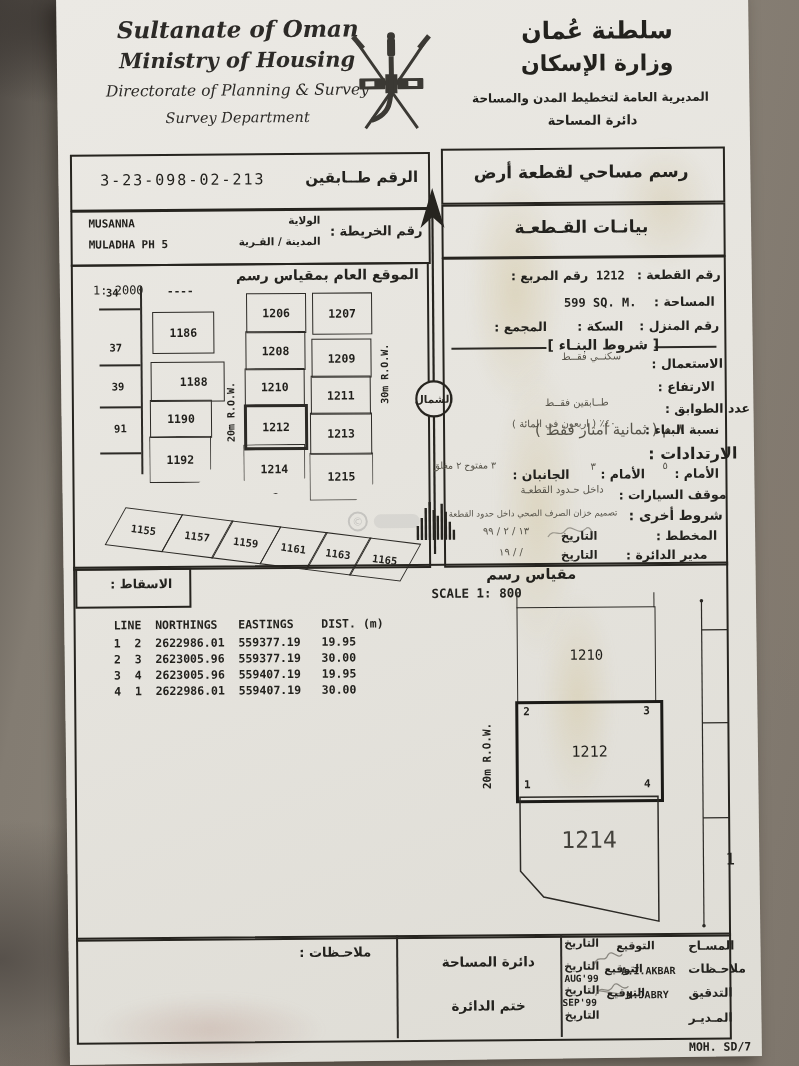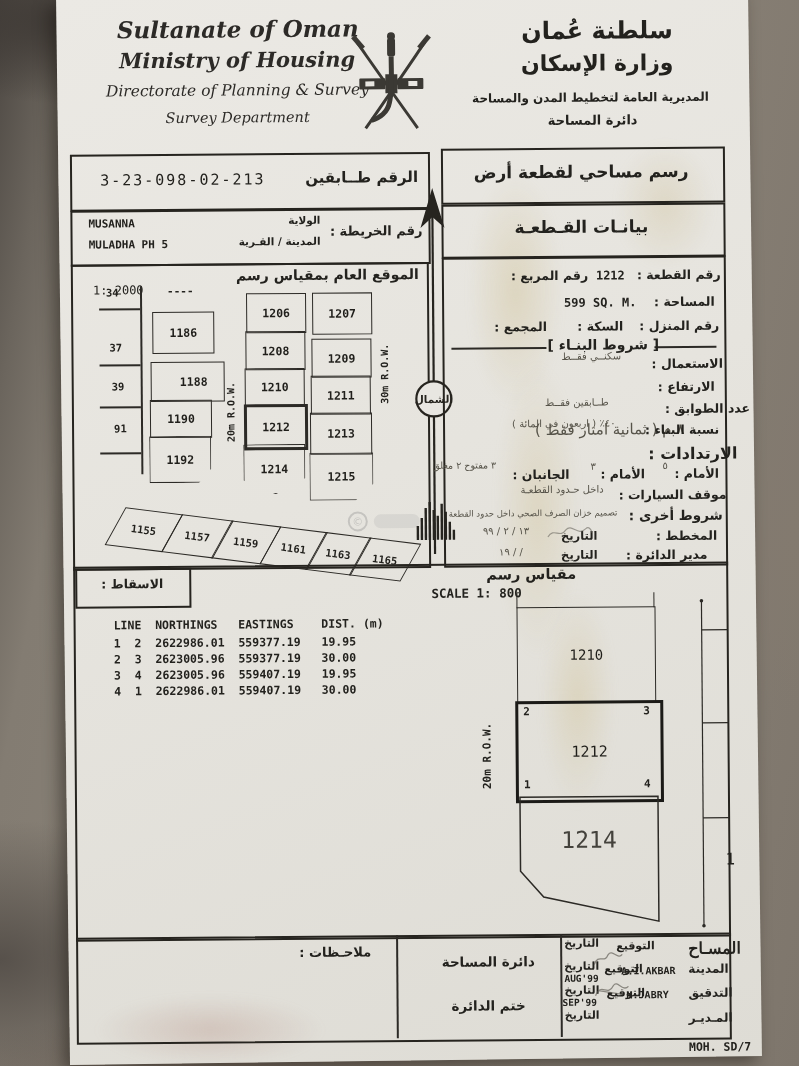--- a/index.html
+++ b/index.html
@@ -228,21 +228,21 @@
       <path d="M2 16 C8 6 14 18 20 9 C26 2 32 16 40 8 C43 5 46 10 46 12" stroke="#6b6860" fill="none" stroke-width="1.2"></path>
     </svg>
 
     <div class="abs ar" style="left:625px;top:549px;font-size:12.5px;">مدير الدائرة :</div>
     <div class="abs ar" style="left:560px;top:549px;font-size:11.5px;">التاريخ</div>
     <div class="abs val" style="left:498px;top:547px;font-size:10px;">/ / ١٩</div>
 
     <div class="box" style="left:72px;top:564px;width:651px;height:371px;border-width:2.6px;"></div>
 
     <div class="box" style="left:74px;top:566px;width:112px;height:36px;"></div>
-    <div class="abs ar" style="left:100px;top:574px;width:80px;text-align:left;font-size:12.5px;">الاسقاط :</div>
+    <div class="abs ar" style="left:100px;top:574px;width:80px;text-align:center;font-size:12.5px;">الاسقاط :</div>
     <div class="abs ar" style="left:470px;top:567px;width:120px;text-align:center;font-size:14.5px;">مقياس رسم</div>
     <div class="abs mono" style="left:430px;top:586px;font-size:12.5px;font-weight:700;">SCALE 1:  800</div>
 
     <div class="abs mono" style="left:112px;top:616px;font-size:11.5px;font-weight:700;white-space:pre;">LINE  NORTHINGS   EASTINGS    DIST. (m)</div>
     <div class="abs mono" style="left:112px;top:634px;font-size:11.5px;font-weight:700;white-space:pre;">1  2  2622986.01  559377.19   19.95</div>
     <div class="abs mono" style="left:112px;top:650px;font-size:11.5px;font-weight:700;white-space:pre;">2  3  2623005.96  559377.19   30.00</div>
     <div class="abs mono" style="left:112px;top:666px;font-size:11.5px;font-weight:700;white-space:pre;">3  4  2623005.96  559407.19   19.95</div>
     <div class="abs mono" style="left:112px;top:682px;font-size:11.5px;font-weight:700;white-space:pre;">4  1  2622986.01  559407.19   30.00</div>
 
     <div class="abs mono" style="left:437px;top:750px;width:95px;text-align:center;font-size:11px;font-weight:700;transform:rotate(-90deg);">20m  R.O.W.</div>
@@ -274,25 +274,25 @@
     <div class="abs mono" style="left:722px;top:852px;font-size:16px;">1</div>
 
     <div class="box" style="left:72px;top:935px;width:651px;height:103px;border-width:2.6px;"></div>
     <div class="vline" style="left:392px;top:935px;height:103px;width:2px;"></div>
     <div class="vline" style="left:556px;top:935px;height:103px;width:2px;"></div>
 
     <div class="abs ar" style="left:295px;top:944px;font-size:13px;">ملاحـظات :</div>
     <div class="abs ar" style="left:420px;top:954px;width:128px;text-align:center;font-size:13.5px;">دائرة المساحة</div>
     <div class="abs ar" style="left:420px;top:998px;width:128px;text-align:center;font-size:13.5px;">ختم الدائرة</div>
 
-    <div class="abs ar" style="left:684px;top:941px;font-size:16px;font-family:Liberation Serif, serif;">المسـاح</div>
+    <div class="abs ar" style="left:684px;top:941px;font-size:12px;">المسـاح</div>
     <div class="abs ar" style="left:612px;top:941px;font-size:11px;">التوقيع</div>
     <div class="abs ar" style="left:600px;top:938px;font-size:11px;left:560px;">التاريخ</div>
 
-    <div class="abs ar" style="left:684px;top:964px;font-size:12px;">المدينة</div>
+    <div class="abs ar" style="left:684px;top:964px;font-size:12px;">ملاحـظات</div>
     <div class="abs mono" style="left:617px;top:967px;font-size:10px;font-weight:700;">A.I.AKBAR</div>
     <div class="abs ar" style="left:600px;top:964px;font-size:11px;">التوقيع</div>
     <div class="abs ar" style="left:560px;top:961px;font-size:11px;">التاريخ</div>
     <div class="abs mono" style="left:560px;top:974px;font-size:9.5px;font-weight:700;">AUG'99</div>
 
     <div class="abs ar" style="left:684px;top:988px;font-size:12px;">التدقيق</div>
     <div class="abs mono" style="left:622px;top:991px;font-size:10px;font-weight:700;text-align:center;">M.JABRY</div>
     <div class="abs ar" style="left:602px;top:988px;font-size:11px;">التوقيع</div>
     <div class="abs ar" style="left:560px;top:985px;font-size:11px;">التاريخ</div>
     <div class="abs mono" style="left:558px;top:998px;font-size:9.5px;font-weight:700;">SEP'99</div>

